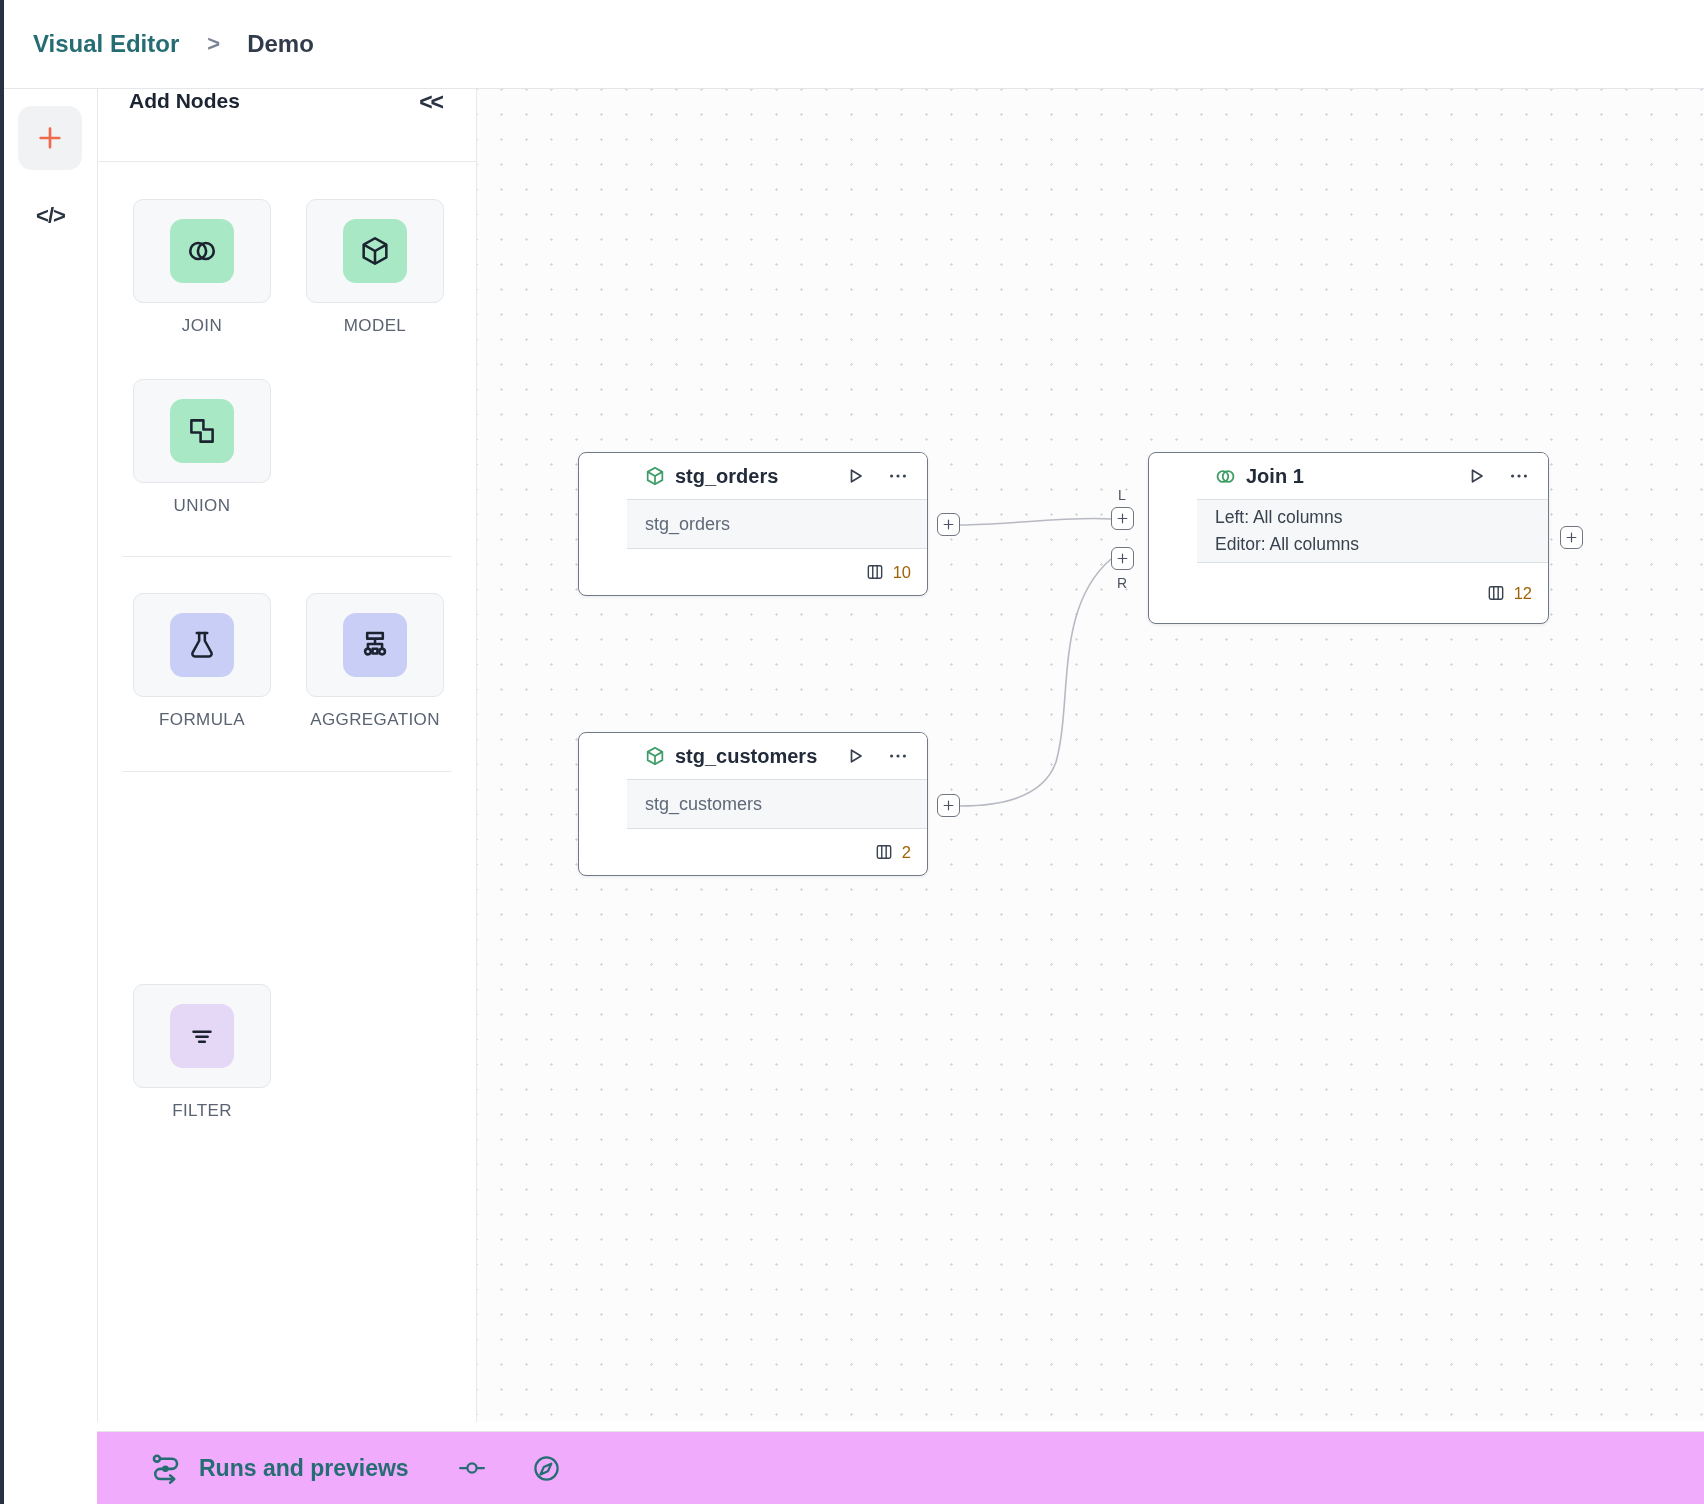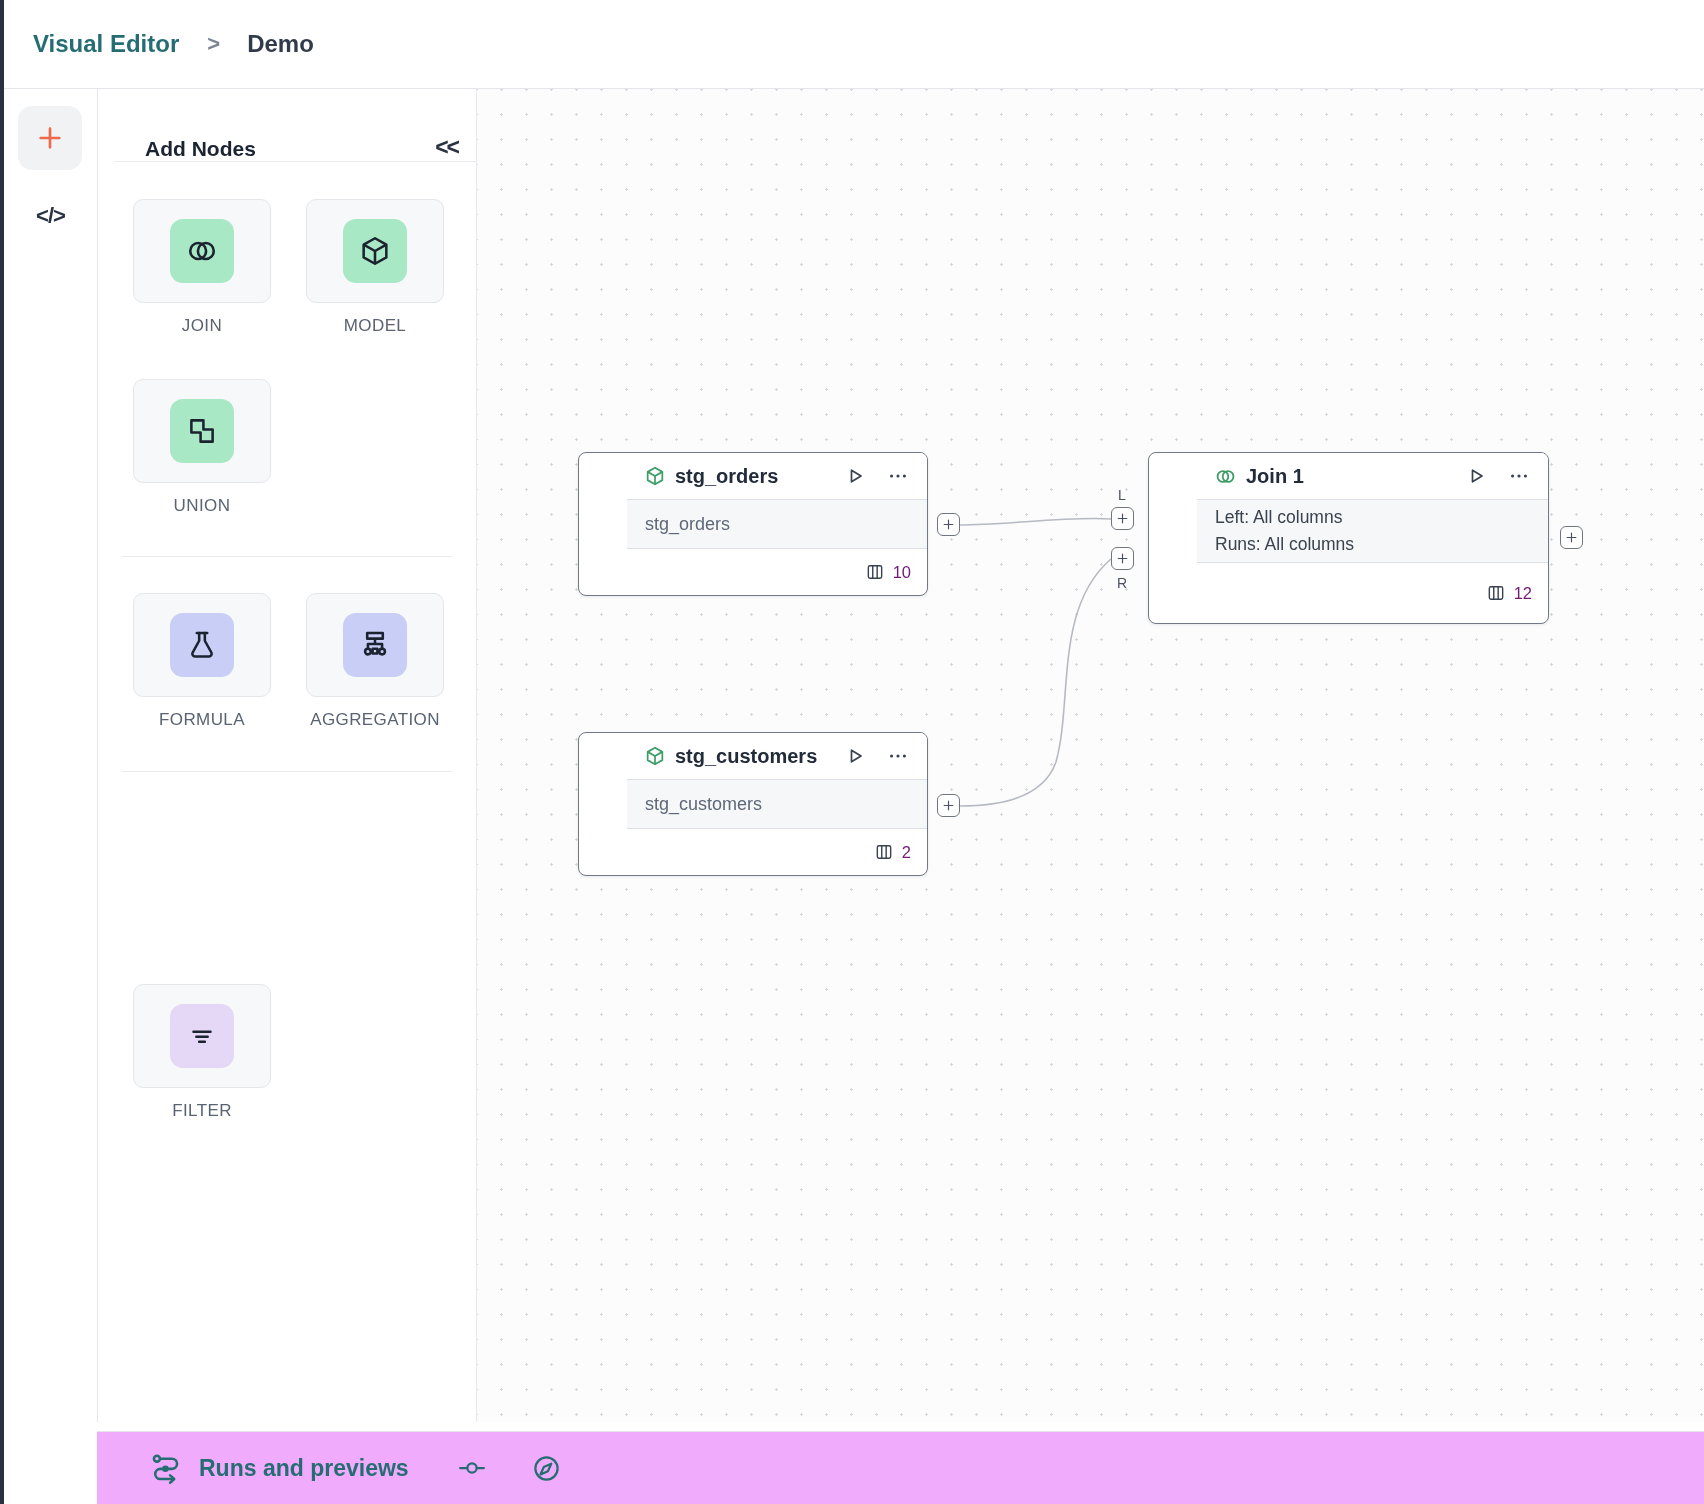--- a/index.html
+++ b/index.html
@@ -24,22 +24,22 @@
   .rail { position:absolute; left:0; top:0; width:93px; height:100%; background:#fff; }
   .rail-add-btn { position:absolute; left:14px; top:17px; width:64px; height:64px;
     background:#f1f2f4; border:none; border-radius:14px; cursor:pointer;
     color:#ee6a4b; font-size:42px; font-weight:300; line-height:58px; text-align:center; }
   .rail-code-btn { position:absolute; left:0; top:104px; width:93px; height:46px; background:transparent; border:none;
     color:#2a3342; font-size:22px; font-weight:700; letter-spacing:-1px; cursor:pointer; }
 
   
   .panel { position:absolute; left:93px; top:0; width:380px; height:1333px; background:#fff;
     border-left:1px solid #e6e8ec; border-right:1px solid #e6e8ec; }
-  .panel-header { position:absolute; left:16px; top:0; width:100%; height:73px;
-    border-bottom:1px solid #eaebef; display:flex; align-items:flex-end; }
+  .panel-header { position:absolute; left:0; top:0; width:100%; height:73px;
+    border-bottom:1px solid #eaebef; display:flex; align-items:flex-start; }
   .panel-title { margin-left:31px; font-size:21px; font-weight:700; color:#1b2433; }
   .panel-collapse { margin-left:auto; margin-right:34px; background:none; border:none; cursor:pointer;
     font-size:23px; font-weight:600; color:#2a3342; letter-spacing:-2px; }
   .tile-row { position:absolute; left:35px; display:flex; gap:35px; }
   .tile-cell { width:138px; display:flex; flex-direction:column; align-items:center; cursor:pointer; }
   .tile-card { width:138px; height:104px; background:#f7f8fa; border:1px solid #e4e6ea; border-radius:10px;
     display:flex; align-items:center; justify-content:center; }
   .tile-ic { width:64px; height:64px; border-radius:13px; display:flex; align-items:center; justify-content:center;
     color:#1c2330; }
   .tile-ic.green  { background:#a8e8c5; }
@@ -62,21 +62,21 @@
   .node-play { margin-left:auto; background:none; border:none; cursor:pointer; color:#39424f;
     display:flex; align-items:center; }
   .node-menu { margin-left:20px; background:none; border:none; cursor:pointer; color:#39424f;
     display:flex; align-items:center; }
   .node-mid { background:#f6f7f9; border-top:1px solid #dcdfe4; border-bottom:1px solid #dcdfe4;
     padding-left:18px; display:flex; flex-direction:column; justify-content:center; }
   .node-sub { font-size:18px; color:#5e6878; }
   .join-line { font-size:17.5px; color:#39424f; line-height:27px; }
   .node-footer { display:flex; align-items:center; justify-content:flex-end; gap:8px;
     padding-right:16px; flex:1; color:#39424f; }
-  .col-count { font-size:16.5px; color:#701a75; }
+  .col-count { font-size:16.5px; color:#a16207; }
 
   .port { position:absolute; width:23px; height:23px; background:#fff; border:1.4px solid #70767f;
     border-radius:6px; color:#4a5160; display:flex; align-items:center; justify-content:center;
     cursor:pointer; z-index:5; padding:0; }
   .port-label { position:absolute; font-size:14px; color:#4a5260; z-index:5; }
 
   
   .bottom-bar { position:absolute; left:93px; right:0; bottom:0; height:73px; background:#f0abfc;
     border-top:1px solid #e3e5e9; display:flex; align-items:center; padding-left:52px; color:#266d73; }
   .bb-label { margin-left:16px; font-size:23px; font-weight:700; color:#266d73; }
@@ -284,21 +284,21 @@
         <button class="node-menu">
           <svg width="22" height="22" viewBox="0 0 24 24" fill="currentColor">
             <circle cx="5" cy="12" r="1.7"></circle>
               <circle cx="12" cy="12" r="1.7"></circle>
               <circle cx="19" cy="12" r="1.7"></circle>
           </svg>
         </button>
       </div>
       <div class="node-mid" style="height:64px">
         <span class="join-line">Left: All columns</span>
-        <span class="join-line">Runs: All columns</span>
+        <span class="join-line">Editor: All columns</span>
       </div>
       <div class="node-footer">
         <svg width="20" height="20" viewBox="0 0 24 24" fill="none" stroke="currentColor" stroke-width="1.7">
           <rect x="4" y="4.5" width="16" height="15" rx="2"></rect>
             <path d="M9.3 4.5v15M14.6 4.5v15"></path>
         </svg>
         <span class="col-count">12</span>
       </div>
     </div>
 

